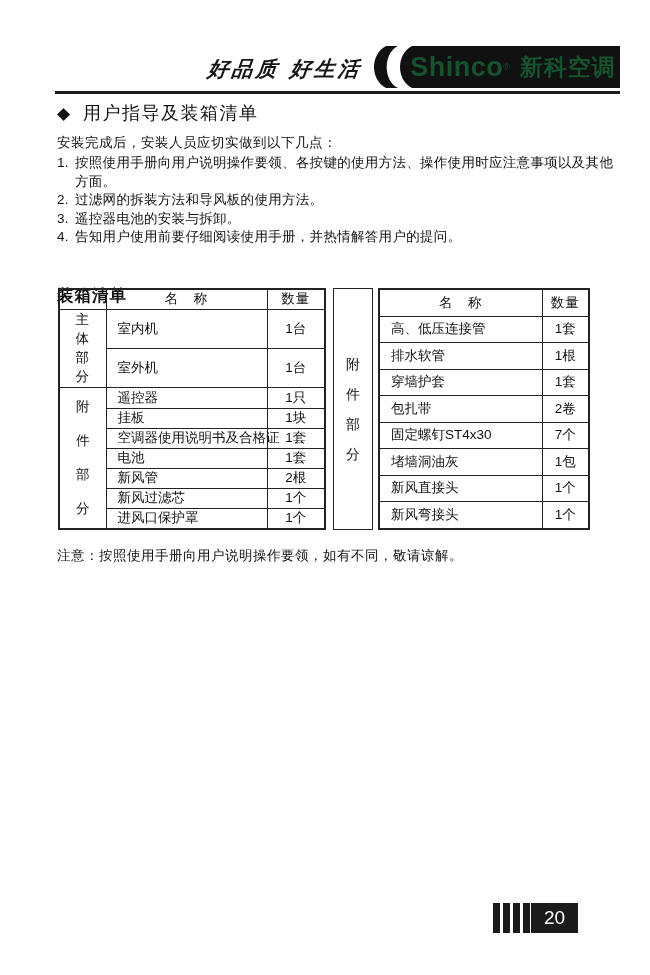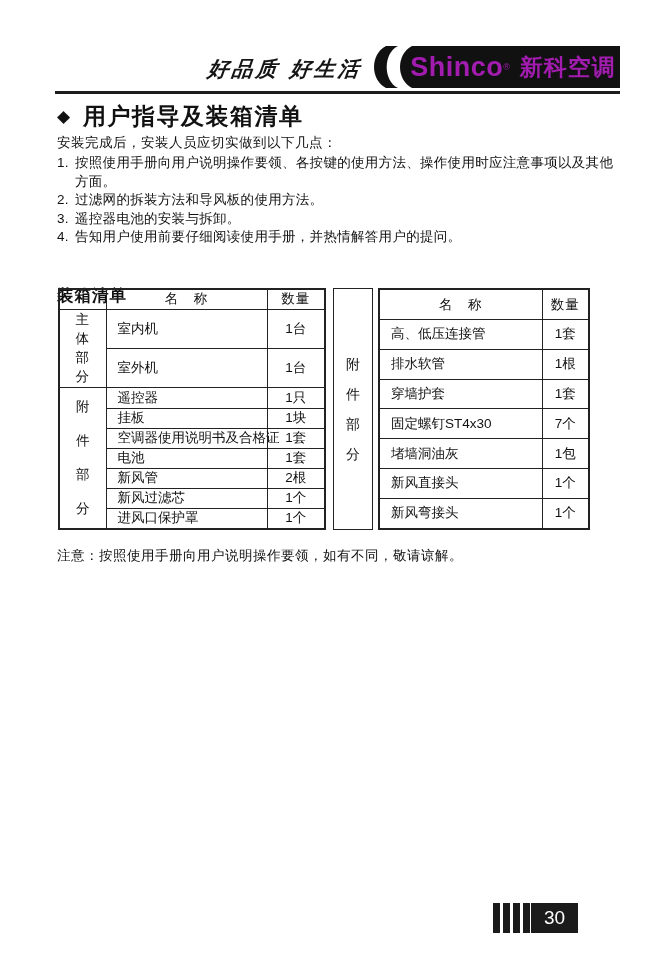--- a/index.html
+++ b/index.html
@@ -18,34 +18,34 @@
     font-family: "DejaVu Serif", serif;
     font-style: italic; font-weight: 700;
     font-size: 21px; letter-spacing: 3px; color: #151515;
     transform: skewX(-6deg);
   }
   .banner { position: absolute; left: 366px; top: 46px; width: 254px; height: 42px; }
   .banner svg { position: absolute; inset: 0; }
   .banner-text {
     position: absolute; left: 40px; right: 0; top: 0; bottom: 0;
     display: flex; align-items: center; justify-content: center;
-    color: #a21caf; white-space: nowrap;
+    color: #14532d; white-space: nowrap;
   }
   .brand-en { font-size: 27px; font-weight: 700; letter-spacing: 0.5px; }
   .brand-reg { font-size: 9px; vertical-align: top; line-height: 20px; }
   .brand-cn { font-size: 23px; font-weight: 700; letter-spacing: 1px; margin-left: 10px; }
   .head-rule { position: absolute; left: 55px; top: 91px; width: 565px; height: 3px; background: #1d1d1d; }
 
   
   .sec-title {
     position: absolute; left: 57px; top: 101px;
     display: flex; align-items: center; gap: 13px;
   }
   .diamond { font-size: 17px; color: #111; line-height: 1; }
-  .sec-title-text { font-size: 23px; font-weight: 700; letter-spacing: 1.5px; }
+  .sec-title-text { font-size: 18px; font-weight: 400; letter-spacing: 1.5px; }
 
   
   .intro { position: absolute; left: 57px; top: 134px; font-size: 13.5px; letter-spacing: 0.5px; font-family: Liberation Mono, monospace; }
   .steps { position: absolute; left: 57px; top: 154px; width: 562px; }
   .step { display: flex; font-size: 13.5px; line-height: 18.6px; letter-spacing: 0.3px; }
   .step-num { width: 18px; flex: 0 0 18px; }
   .step-text { flex: 1; }
 
   
   .pack-heading { position: absolute; left: 57px; top: 253px; font-size: 16.5px; font-weight: 600; letter-spacing: 1px; margin-top: 32px; }
@@ -207,20 +207,24 @@
       </tr>
       <tr>
         <td class="c-name">排水软管</td>
         <td>1根</td>
       </tr>
       <tr>
         <td class="c-name">穿墙护套</td>
         <td>1套</td>
       </tr>
       <tr>
+        <td class="c-name">包扎带</td>
+        <td>2卷</td>
+      </tr>
+      <tr>
         <td class="c-name">固定螺钉ST4x30</td>
         <td>7个</td>
       </tr>
       <tr>
         <td class="c-name">堵墙洞油灰</td>
         <td>1包</td>
       </tr>
       <tr>
         <td class="c-name">新风直接头</td>
         <td>1个</td>
@@ -235,16 +239,16 @@
 
   <div class="note">注意：按照使用手册向用户说明操作要领，如有不同，敬请谅解。</div>
 
   <div class="footer-bars">
     <i></i>
       <i></i>
       <i></i>
       <i></i>
   </div>
   <div class="page-box">
-    <span>30</span>
+    <span>20</span>
   </div>
 
 </div>
 
 </body></html>

